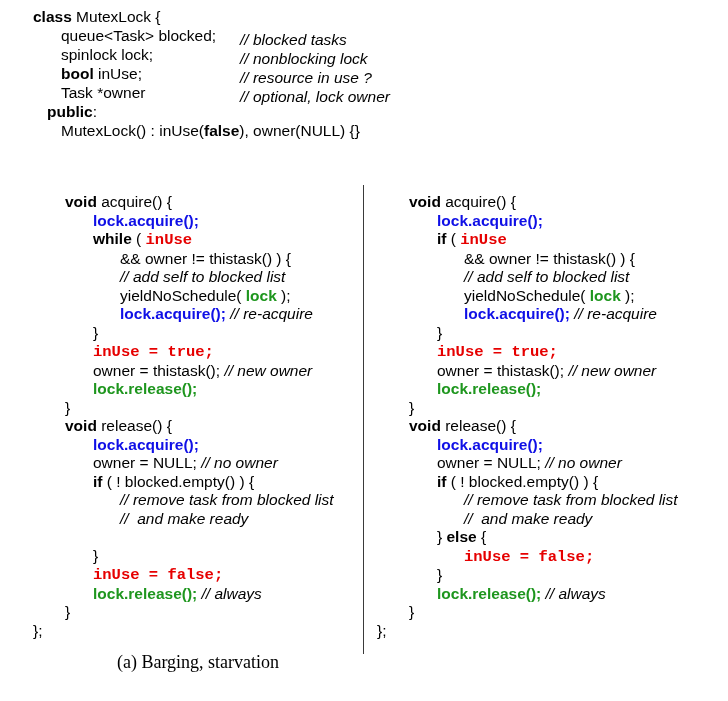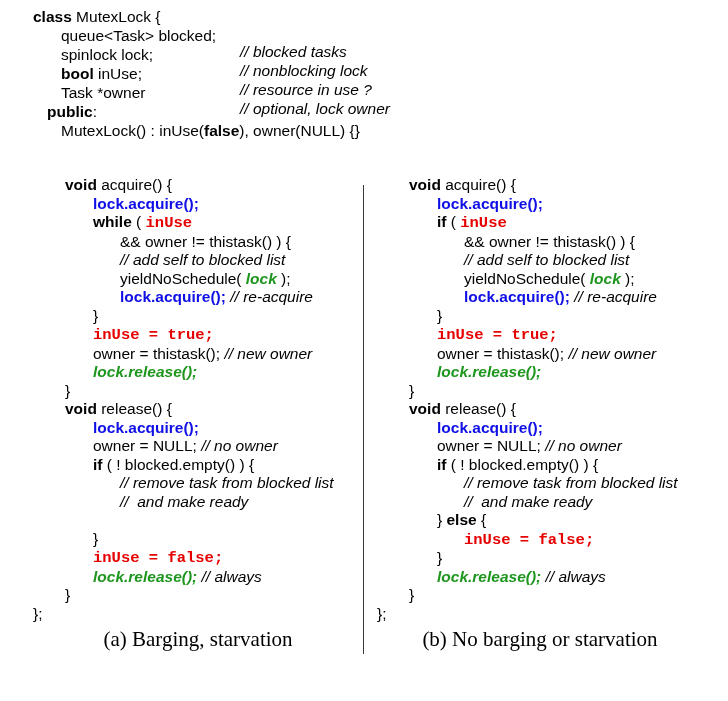--- a/index.html
+++ b/index.html
@@ -12,32 +12,32 @@
   .page { position:relative; width:696px; height:701px; background:#fff; overflow:hidden; }
 
   .code { font-size:15.5px; line-height:18.5px; white-space:pre; }
   .code-line { position:relative; min-height:18.5px; }
 
   .tok-p  { font-weight:400; }
   .tok-b  { font-weight:700; }
   .tok-i  { font-style:italic; font-weight:400; }
   .tok-blue  { color:var(--blue);  font-weight:700;text-align:center; }
   .tok-red   { color:var(--red);   font-weight:700;font-family:Liberation Mono, monospace; }
-  .tok-green { color:var(--green); font-weight:700;font-style:italic; }
-  .abs { position:absolute; top:16px; }
+  .tok-green { color:var(--green); font-weight:700; }
+  .abs { position:absolute; top:4px; }
 
   .header-code { position:absolute; left:33px; top:7px; line-height:19px; }
 
-  .panel { position:absolute; top:176px; }
+  .panel { position:absolute; top:193px; }
   .panel-a { left:33px;  width:330px; }
   .panel-b { left:377px; width:326px; }
 
   .panel-caption {
     font-family:"Liberation Serif","DejaVu Serif",serif;
-    font-size:21px; text-align:center; margin-top:4px; white-space:normal;
+    font-size:18px; text-align:center; margin-top:12px; white-space:normal;
   }
 
   .divider { position:absolute; left:363px; top:185px; width:1px; height:469px; background:#3a3a3a; }
 
   .fig-caption {
     position:absolute; left:15px; top:672px;
     font-family:"Liberation Serif","DejaVu Serif",serif;
     font-size:15.5px;
   }
   .fig-label { font-weight:700; margin-right:9px; }
@@ -51,17 +51,16 @@
 
   <div class="panel panel-a">
     <div class="code"><div class="code-line" style="padding-left: 32px;"><span class="tok tok-b">void</span><span class="tok tok-p"> acquire() {</span></div><div class="code-line" style="padding-left: 60px;"><span class="tok tok-blue">lock.acquire();</span></div><div class="code-line" style="padding-left: 60px;"><span class="tok tok-b">while</span><span class="tok tok-p"> ( </span><span class="tok tok-red">inUse</span></div><div class="code-line" style="padding-left: 87px;"><span class="tok tok-p">&amp;&amp; owner != thistask() ) {</span></div><div class="code-line" style="padding-left: 87px;"><span class="tok tok-i">// add self to blocked list</span></div><div class="code-line" style="padding-left: 87px;"><span class="tok tok-p">yieldNoSchedule( </span><span class="tok tok-green">lock</span><span class="tok tok-p"> );</span></div><div class="code-line" style="padding-left: 87px;"><span class="tok tok-blue">lock.acquire();</span><span class="tok tok-p"> </span><span class="tok tok-i">// re-acquire</span></div><div class="code-line" style="padding-left: 60px;"><span class="tok tok-p">}</span></div><div class="code-line" style="padding-left: 60px;"><span class="tok tok-red">inUse = true;</span></div><div class="code-line" style="padding-left: 60px;"><span class="tok tok-p">owner = thistask(); </span><span class="tok tok-i">// new owner</span></div><div class="code-line" style="padding-left: 60px;"><span class="tok tok-green">lock.release();</span></div><div class="code-line" style="padding-left: 32px;"><span class="tok tok-p">}</span></div><div class="code-line" style="padding-left: 32px;"><span class="tok tok-b">void</span><span class="tok tok-p"> release() {</span></div><div class="code-line" style="padding-left: 60px;"><span class="tok tok-blue">lock.acquire();</span></div><div class="code-line" style="padding-left: 60px;"><span class="tok tok-p">owner = NULL; </span><span class="tok tok-i">// no owner</span></div><div class="code-line" style="padding-left: 60px;"><span class="tok tok-b">if</span><span class="tok tok-p"> ( ! blocked.empty() ) {</span></div><div class="code-line" style="padding-left: 87px;"><span class="tok tok-i">// remove task from blocked list</span></div><div class="code-line" style="padding-left: 87px;"><span class="tok tok-i">//  and make ready</span></div><div class="code-line">&nbsp;</div><div class="code-line" style="padding-left: 60px;"><span class="tok tok-p">}</span></div><div class="code-line" style="padding-left: 60px;"><span class="tok tok-red">inUse = false;</span></div><div class="code-line" style="padding-left: 60px;"><span class="tok tok-green">lock.release();</span><span class="tok tok-p"> </span><span class="tok tok-i">// always</span></div><div class="code-line" style="padding-left: 32px;"><span class="tok tok-p">}</span></div><div class="code-line"><span class="tok tok-p">};</span></div></div>
     <div class="panel-caption">(a) Barging, starvation</div>
   </div>
 
   <div class="divider"></div>
 
   <div class="panel panel-b">
     <div class="code"><div class="code-line" style="padding-left: 32px;"><span class="tok tok-b">void</span><span class="tok tok-p"> acquire() {</span></div><div class="code-line" style="padding-left: 60px;"><span class="tok tok-blue">lock.acquire();</span></div><div class="code-line" style="padding-left: 60px;"><span class="tok tok-b">if</span><span class="tok tok-p"> ( </span><span class="tok tok-red">inUse</span></div><div class="code-line" style="padding-left: 87px;"><span class="tok tok-p">&amp;&amp; owner != thistask() ) {</span></div><div class="code-line" style="padding-left: 87px;"><span class="tok tok-i">// add self to blocked list</span></div><div class="code-line" style="padding-left: 87px;"><span class="tok tok-p">yieldNoSchedule( </span><span class="tok tok-green">lock</span><span class="tok tok-p"> );</span></div><div class="code-line" style="padding-left: 87px;"><span class="tok tok-blue">lock.acquire();</span><span class="tok tok-p"> </span><span class="tok tok-i">// re-acquire</span></div><div class="code-line" style="padding-left: 60px;"><span class="tok tok-p">}</span></div><div class="code-line" style="padding-left: 60px;"><span class="tok tok-red">inUse = true;</span></div><div class="code-line" style="padding-left: 60px;"><span class="tok tok-p">owner = thistask(); </span><span class="tok tok-i">// new owner</span></div><div class="code-line" style="padding-left: 60px;"><span class="tok tok-green">lock.release();</span></div><div class="code-line" style="padding-left: 32px;"><span class="tok tok-p">}</span></div><div class="code-line" style="padding-left: 32px;"><span class="tok tok-b">void</span><span class="tok tok-p"> release() {</span></div><div class="code-line" style="padding-left: 60px;"><span class="tok tok-blue">lock.acquire();</span></div><div class="code-line" style="padding-left: 60px;"><span class="tok tok-p">owner = NULL; </span><span class="tok tok-i">// no owner</span></div><div class="code-line" style="padding-left: 60px;"><span class="tok tok-b">if</span><span class="tok tok-p"> ( ! blocked.empty() ) {</span></div><div class="code-line" style="padding-left: 87px;"><span class="tok tok-i">// remove task from blocked list</span></div><div class="code-line" style="padding-left: 87px;"><span class="tok tok-i">//  and make ready</span></div><div class="code-line" style="padding-left: 60px;"><span class="tok tok-p">} </span><span class="tok tok-b">else</span><span class="tok tok-p"> {</span></div><div class="code-line" style="padding-left: 87px;"><span class="tok tok-red">inUse = false;</span></div><div class="code-line" style="padding-left: 60px;"><span class="tok tok-p">}</span></div><div class="code-line" style="padding-left: 60px;"><span class="tok tok-green">lock.release();</span><span class="tok tok-p"> </span><span class="tok tok-i">// always</span></div><div class="code-line" style="padding-left: 32px;"><span class="tok tok-p">}</span></div><div class="code-line"><span class="tok tok-p">};</span></div></div>
-    <div class="panel-caption">(b) No barging or starvation</div>
   </div>
 
 
 </div>
 
 </body></html>

